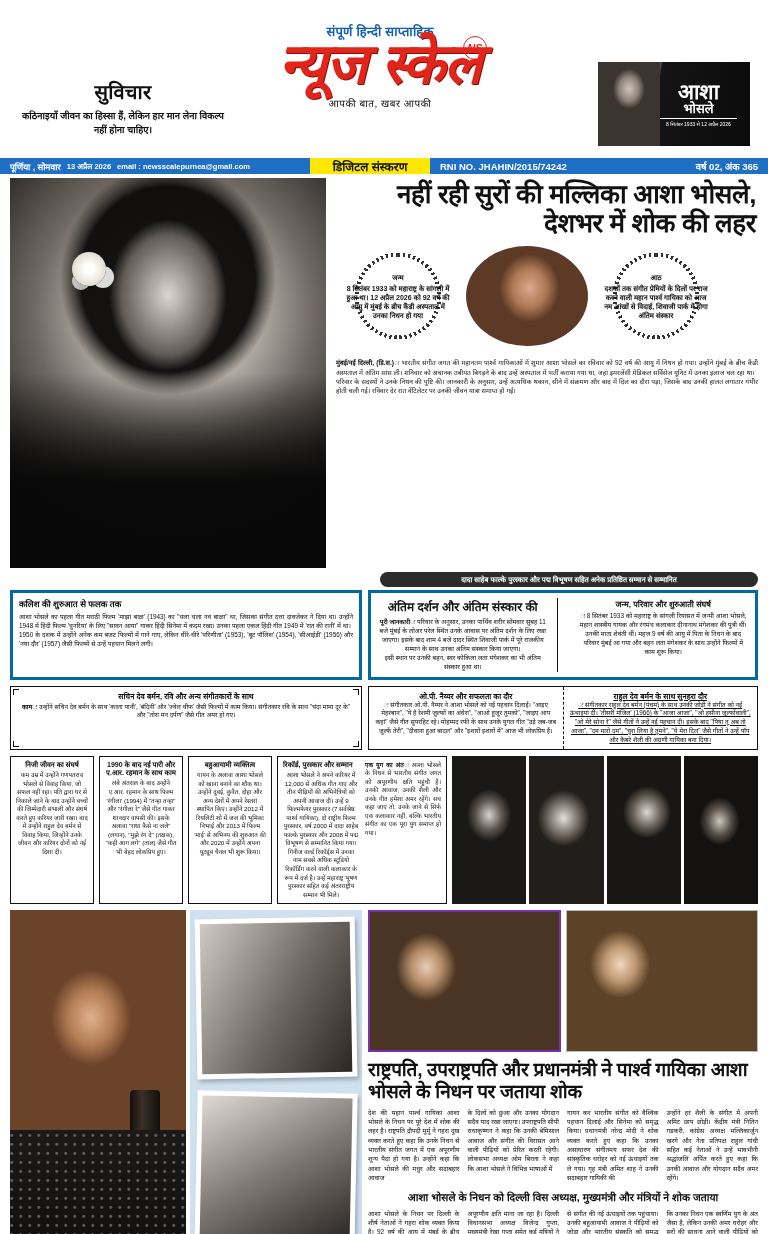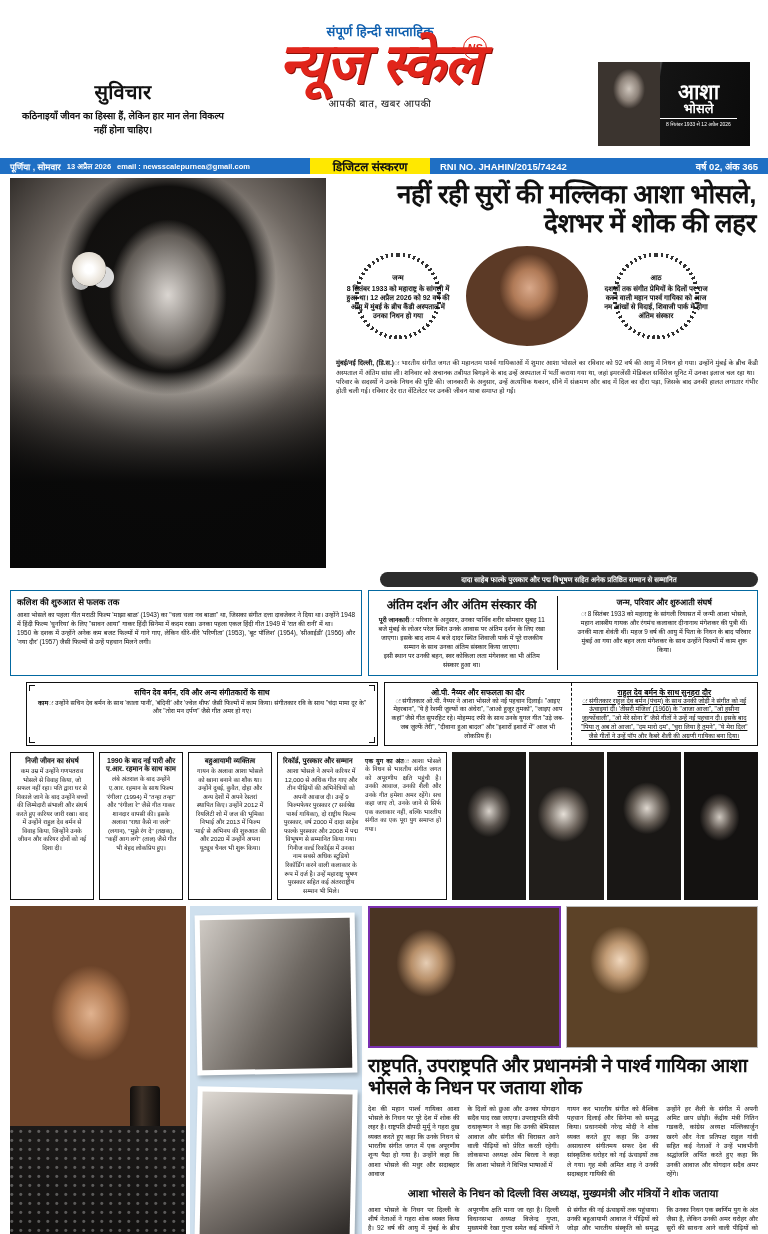--- a/index.html
+++ b/index.html
@@ -121,31 +121,30 @@
 
   
   .stripe{
     margin:4px 10px 3px 380px;background:#2c2c2c;color:#fff;
     border-radius:14px;text-align:center;font-size:7px;font-weight:bold;
     padding:3px 6px;
   }
 
   
   .mid-two{display:flex;gap:6px;padding:0 10px;}
-  .mt-box{border:1px solid #0369a1;padding:5px 6px;box-sizing:border-box;}
+  .mt-box{border:3px solid #0369a1;padding:5px 6px;box-sizing:border-box;}
   .mt-box .mt-title{font-size:8.6px;font-weight:bold;margin-bottom:2px;}
   .mt-box .mt-text{font-size:6.4px;line-height:1.42;text-align:justify;}
   .mt-text .lbl{font-weight:bold;}
 
   
   .row-two{display:flex;gap:6px;padding:6px 10px 0 10px;}
   .fancy-box{
     border:1px solid #111;padding:4px 8px;box-sizing:border-box;text-align:center;
     position:relative;
-    margin-left:16px;
   }
   .fancy-box .fb-head{font-size:7.6px;font-weight:bold;margin-bottom:2px;}
   .fancy-box .fb-body{font-size:6.3px;line-height:1.4;}
   .fancy-box .corner{position:absolute;width:5px;height:5px;border:1px solid #111;}
   .fancy-box .c-tl{left:2px;top:2px;border-right:0;border-bottom:0;}
   .fancy-box .c-tr{right:2px;top:2px;border-left:0;border-bottom:0;}
   .fancy-box .c-bl{left:2px;bottom:2px;border-right:0;border-top:0;}
   .fancy-box .c-br{right:2px;bottom:2px;border-left:0;border-top:0;}
 
   .dash-box{border:1px solid #111;display:flex;box-sizing:border-box;}

